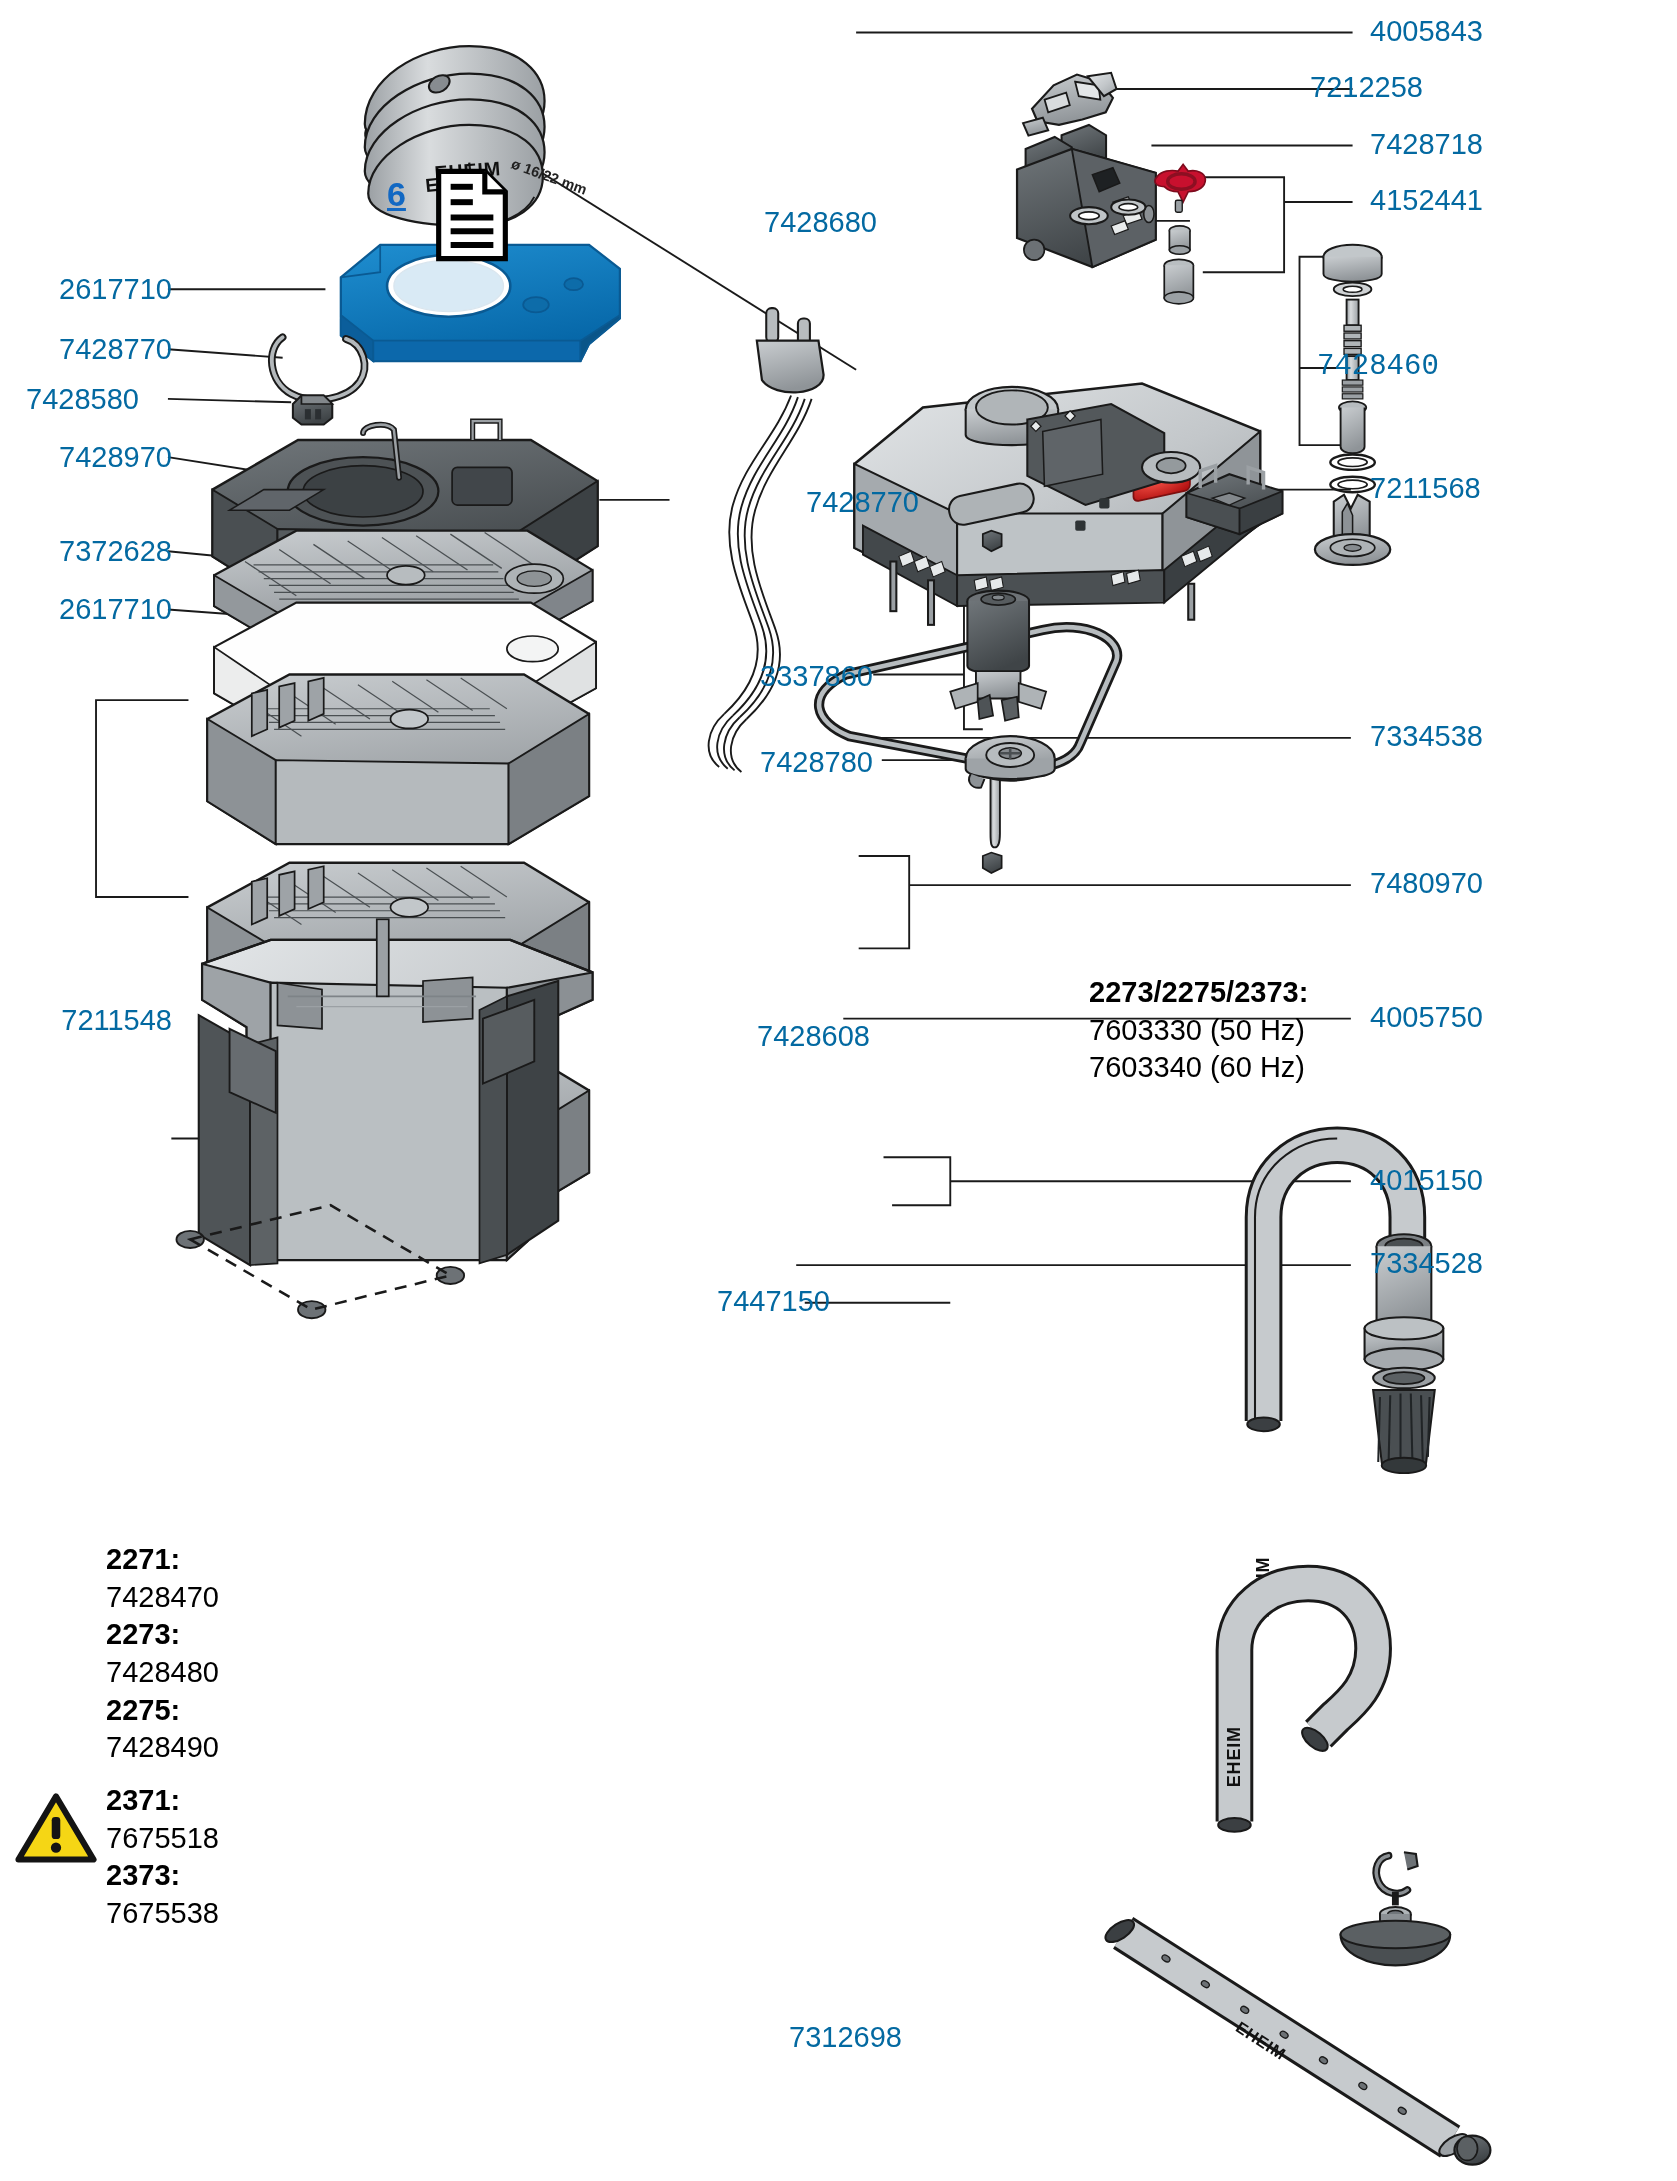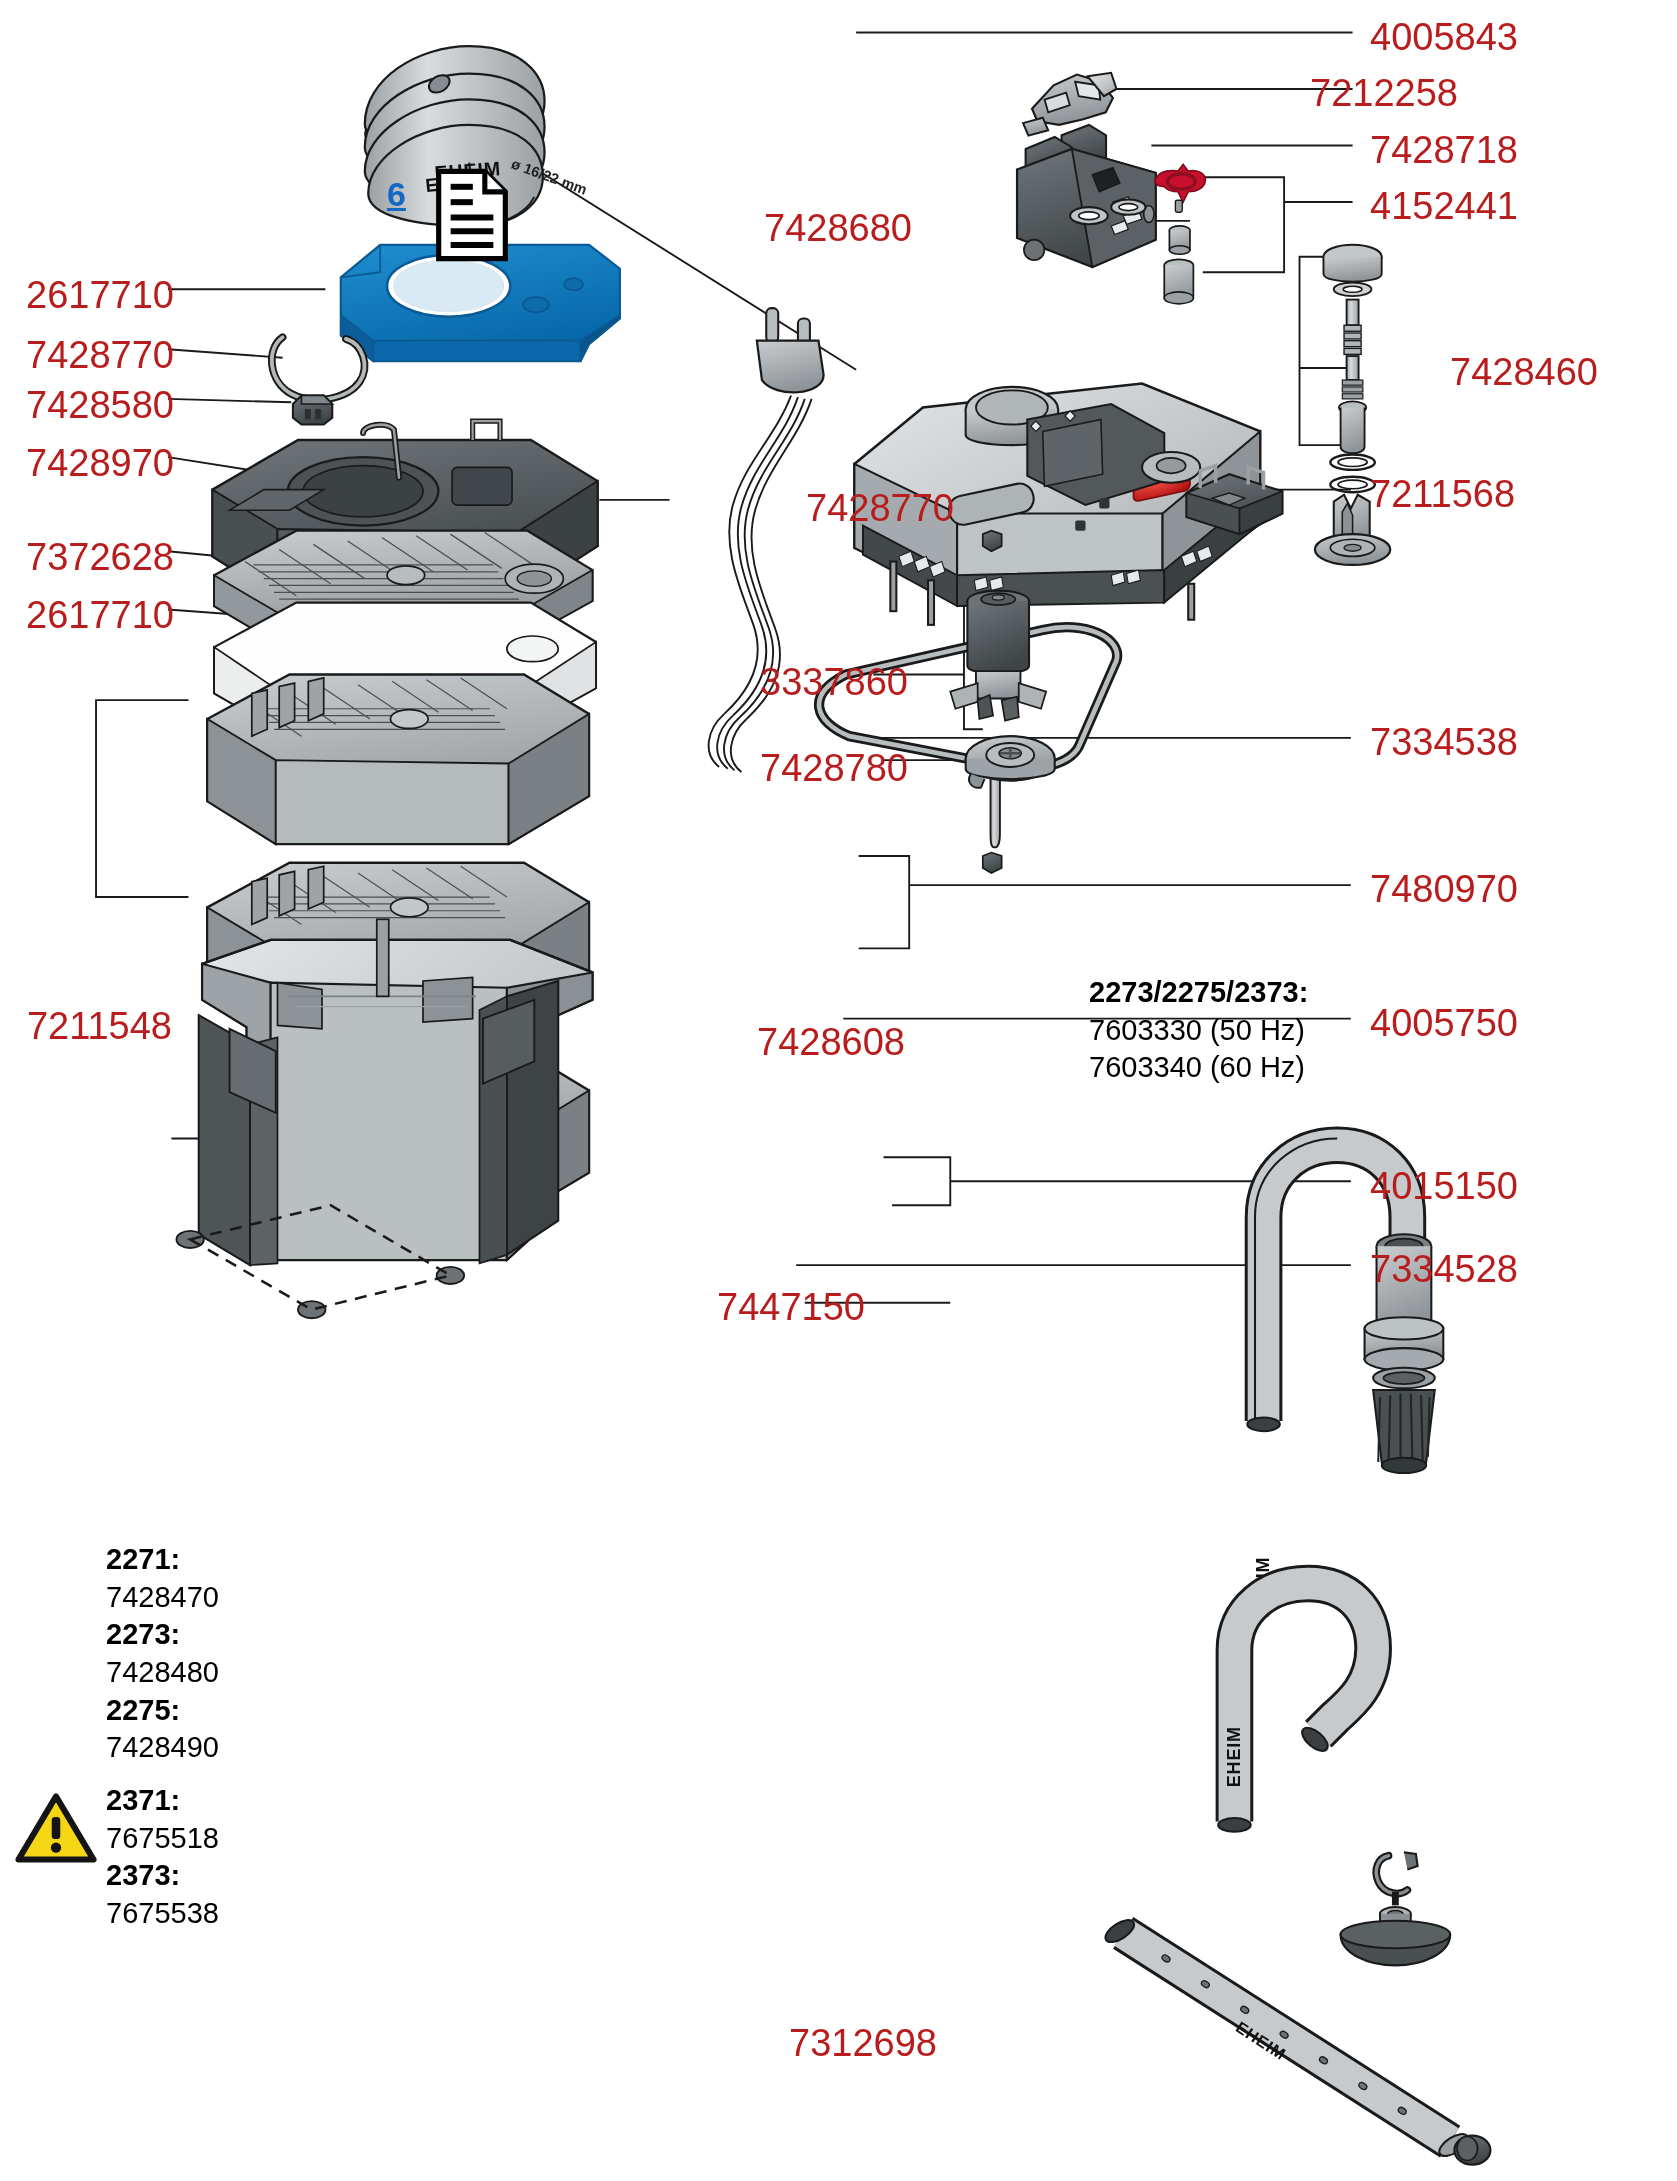--- a/index.html
+++ b/index.html
@@ -1,19 +1,19 @@
 <!DOCTYPE html>
 <html style="font-size:13.7px"><head>
 <meta charset="utf-8">
 <style>
   html,body{margin:0;padding:0;background:#fff;}
   body{font-family:"Liberation Sans",sans-serif;}
   #page{position:relative;width:1678px;height:2181px;background:#fff;overflow:hidden;}
   #svgroot{position:absolute;left:0;top:0;width:1678px;height:2181px;}
-  .lbl{position:absolute;font-family:"Liberation Sans",sans-serif;font-size:38px;color:#b91c1c;white-space:nowrap;line-height:1.22;}
+  .lbl{position:absolute;font-family:"Liberation Sans",sans-serif;font-size:29px;color:#0369a1;white-space:nowrap;line-height:1.22;}
   .blk{position:absolute;font-family:"Liberation Sans",sans-serif;font-size:29px;color:#000;line-height:1.3;white-space:nowrap;}
   .blk .h{font-weight:bold;display:block;}
   .blk .v{font-weight:normal;display:block;}
   .docnum{position:absolute;font-family:"Liberation Sans",sans-serif;font-size:34px;font-weight:bold;color:#1268c3;text-decoration:underline;}
   .docicon{position:absolute;}
   .warnicon{position:absolute;}
 </style>
 </head>
 <body>
 
@@ -576,21 +576,21 @@
     <ellipse cx="14" cy="18" rx="12" ry="14" fill="#5b6063" stroke="#1a1a1a" stroke-width="2"></ellipse>
   </g>
 
 </svg>
 
 <div class="lbl" style="left:1370px; top:13.7px;">4005843</div>
 <div class="lbl" style="left:1310px; top:70px;">7212258</div>
 <div class="lbl" style="left:1370px; top:127px;">7428718</div>
 <div class="lbl" style="left:1370px; top:183px;">4152441</div>
 
-<div class="lbl" style="left:1450px; top:349px;">7428460</div>
+<div class="lbl" style="left:1317px; top:349px;font-family:Liberation Mono, monospace;">7428460</div>
 <div class="lbl" style="left:1370px; top:471px;">7211568</div>
 
 <div class="lbl" style="left:1370px; top:719px;">7334538</div>
 <div class="lbl" style="left:1370px; top:866px;">7480970</div>
 <div class="lbl" style="left:1370px; top:1000px;">4005750</div>
 <div class="lbl" style="left:1370px; top:1163px;">4015150</div>
 <div class="lbl" style="left:1370px; top:1246px;">7334528</div>
 <div class="lbl" style="left:717px; top:1284px;">7447150</div>
 
 <div class="lbl" style="left:26px; top:272px; width:146px; text-align:right;">2617710</div>

